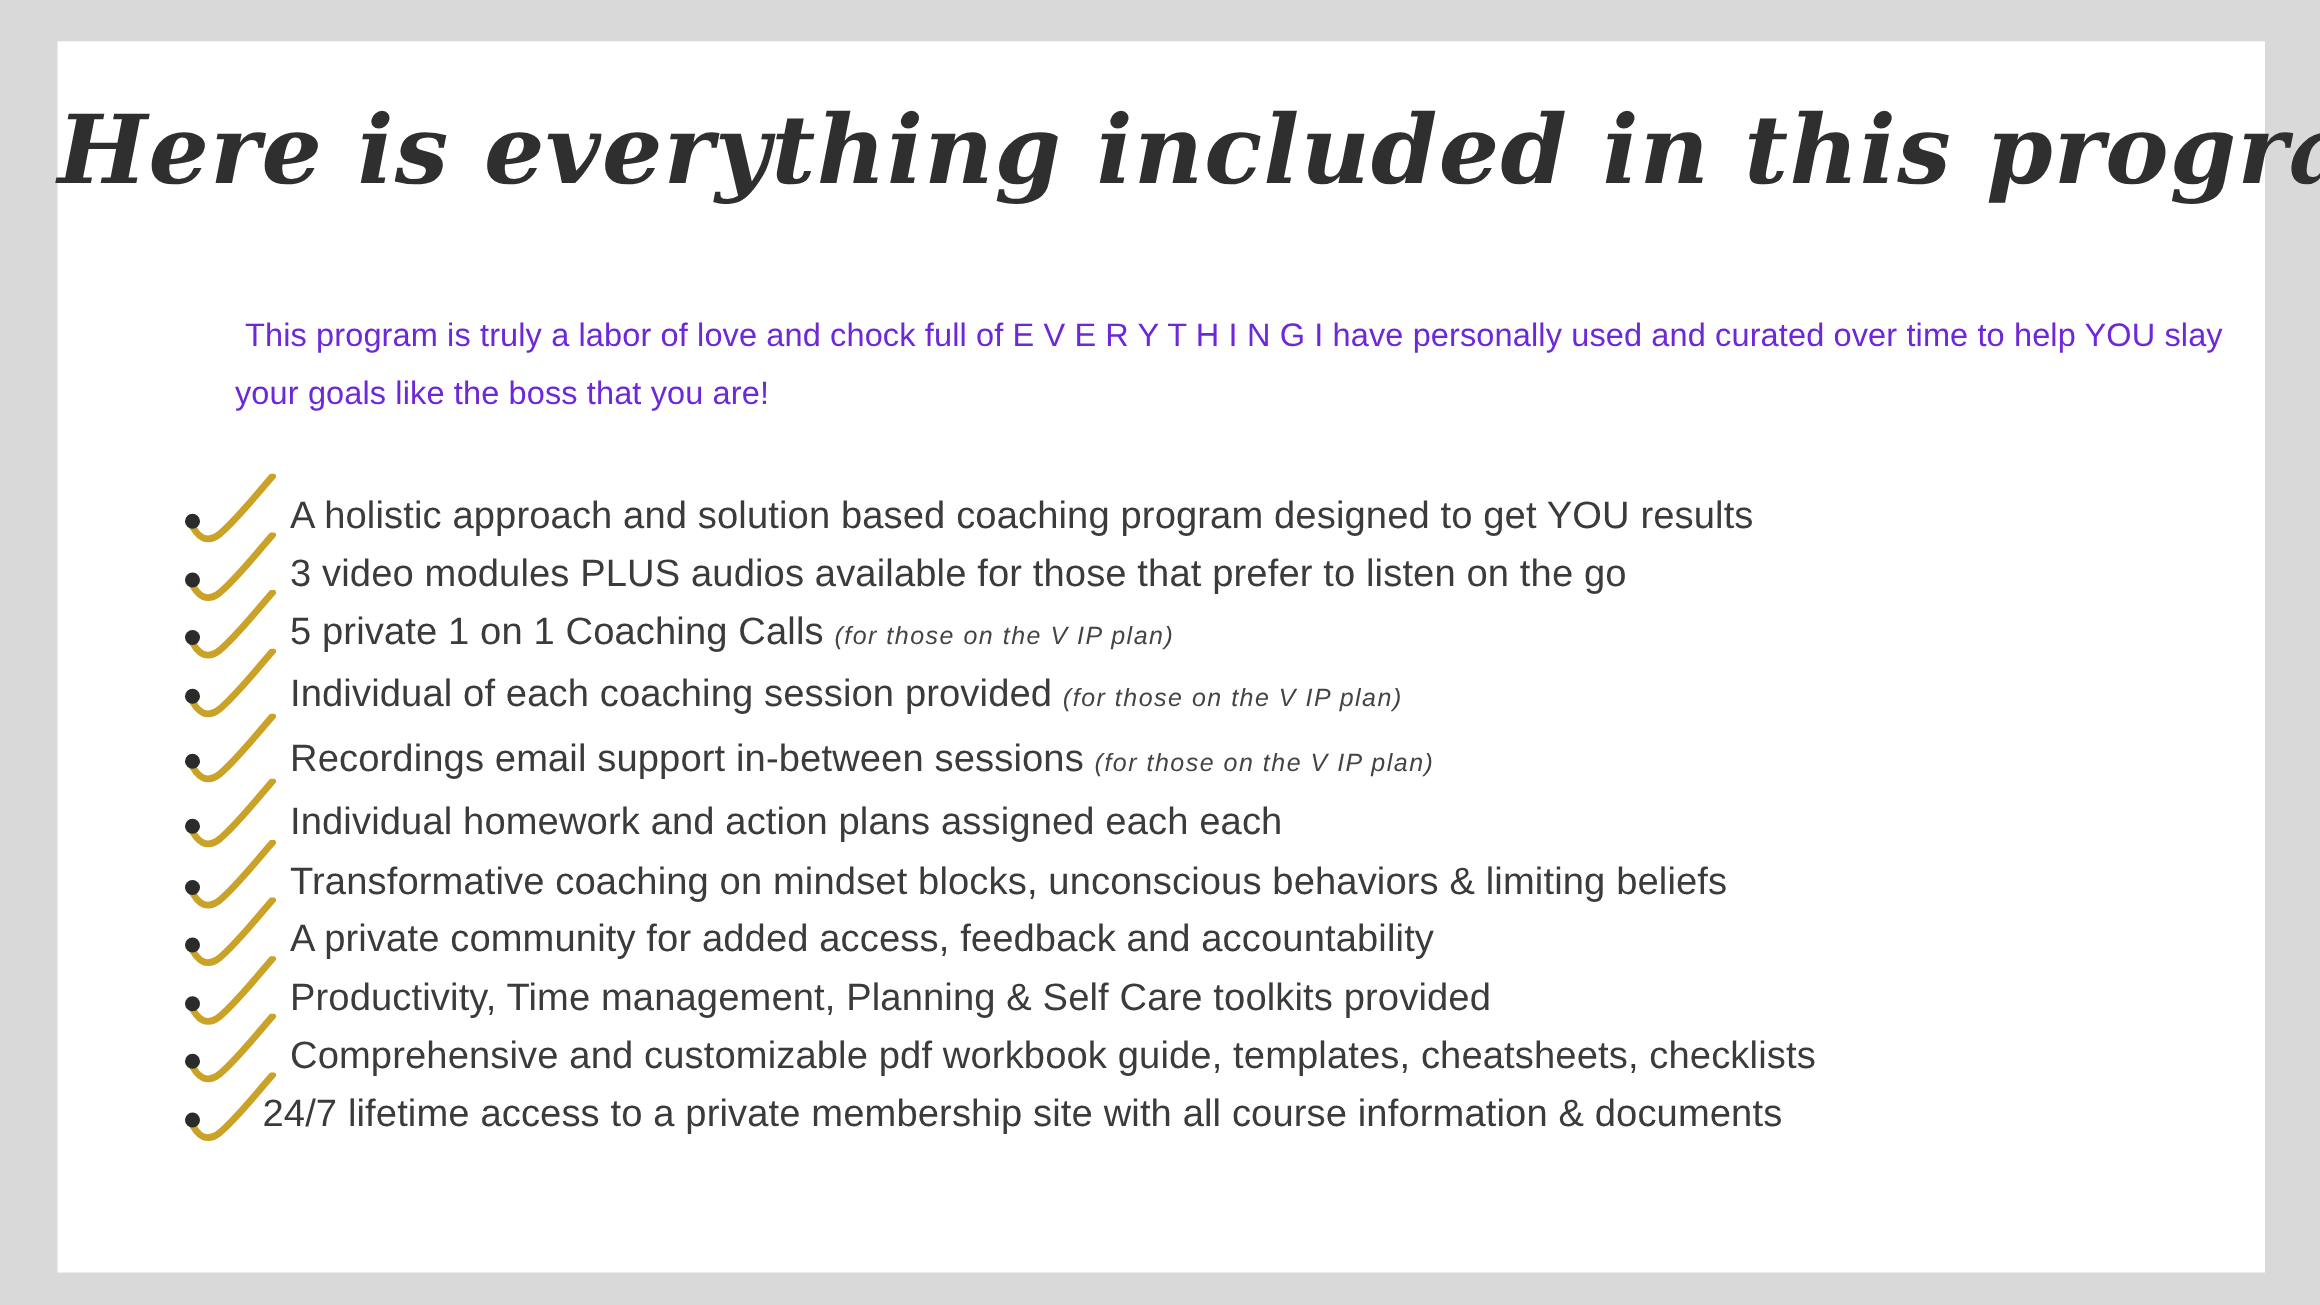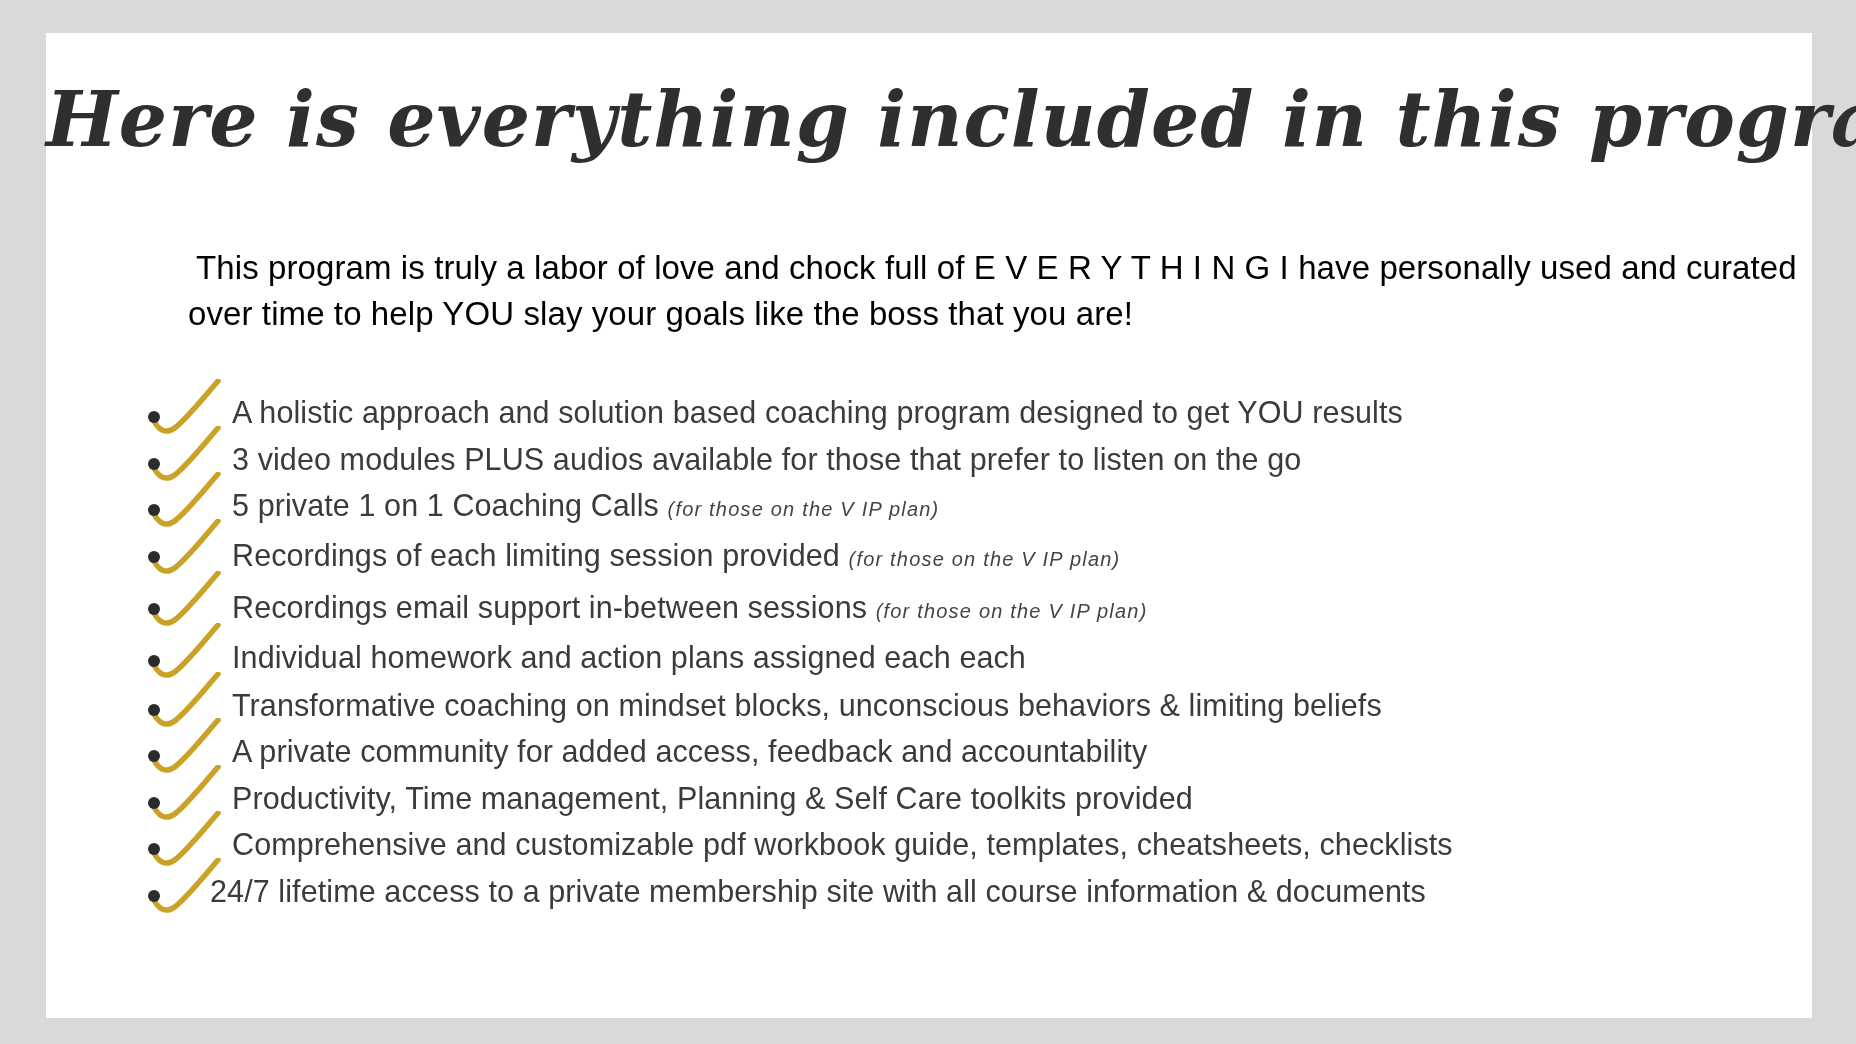--- a/index.html
+++ b/index.html
@@ -34,23 +34,23 @@
     letter-spacing: 1px;
     color: #2f2f2f;
     white-space: nowrap;
   }
 
   .intro {
     position: absolute;
     left: 142px;
     top: 212px;
     width: 1630px;
-    font-size: 33px;
+    font-size: 26px;
     line-height: 46px;
-    color: #000000;
+    color: #6d28d9;
     letter-spacing: 0.1px;
   }
   .intro .indent { display: inline-block; width: 8px; }
 
   .list {
     position: absolute;
     left: 100px;
     top: 358px;
     width: 1680px;
   }
@@ -138,21 +138,21 @@
       <span class="text"><span>5 private 1 on 1 Coaching Calls </span><span class="paren">(for those on the V IP plan)</span></span>
     </div>
 
     <div class="item sp-4">
       <span class="check">
         <svg width="86" height="62" viewBox="0 0 86 62">
             <path d="M6 38 C12 52, 20 56, 30 48 C44 36, 58 18, 72 2" stroke="#c9a227" stroke-width="5.5" fill="none" stroke-linecap="round"></path>
             <circle cx="8" cy="38" r="6" fill="#2b2b2b"></circle>
           </svg>
       </span>
-      <span class="text"><span>Recordings of each limiting session provided </span><span class="paren">(for those on the V IP plan)</span></span>
+      <span class="text"><span>Individual of each coaching session provided </span><span class="paren">(for those on the V IP plan)</span></span>
     </div>
 
     <div class="item sp-5">
       <span class="check">
         <svg width="86" height="62" viewBox="0 0 86 62">
             <path d="M6 38 C12 52, 20 56, 30 48 C44 36, 58 18, 72 2" stroke="#c9a227" stroke-width="5.5" fill="none" stroke-linecap="round"></path>
             <circle cx="8" cy="38" r="6" fill="#2b2b2b"></circle>
           </svg>
       </span>
       <span class="text"><span>Recordings email support in-between sessions </span><span class="paren">(for those on the V IP plan)</span></span>

